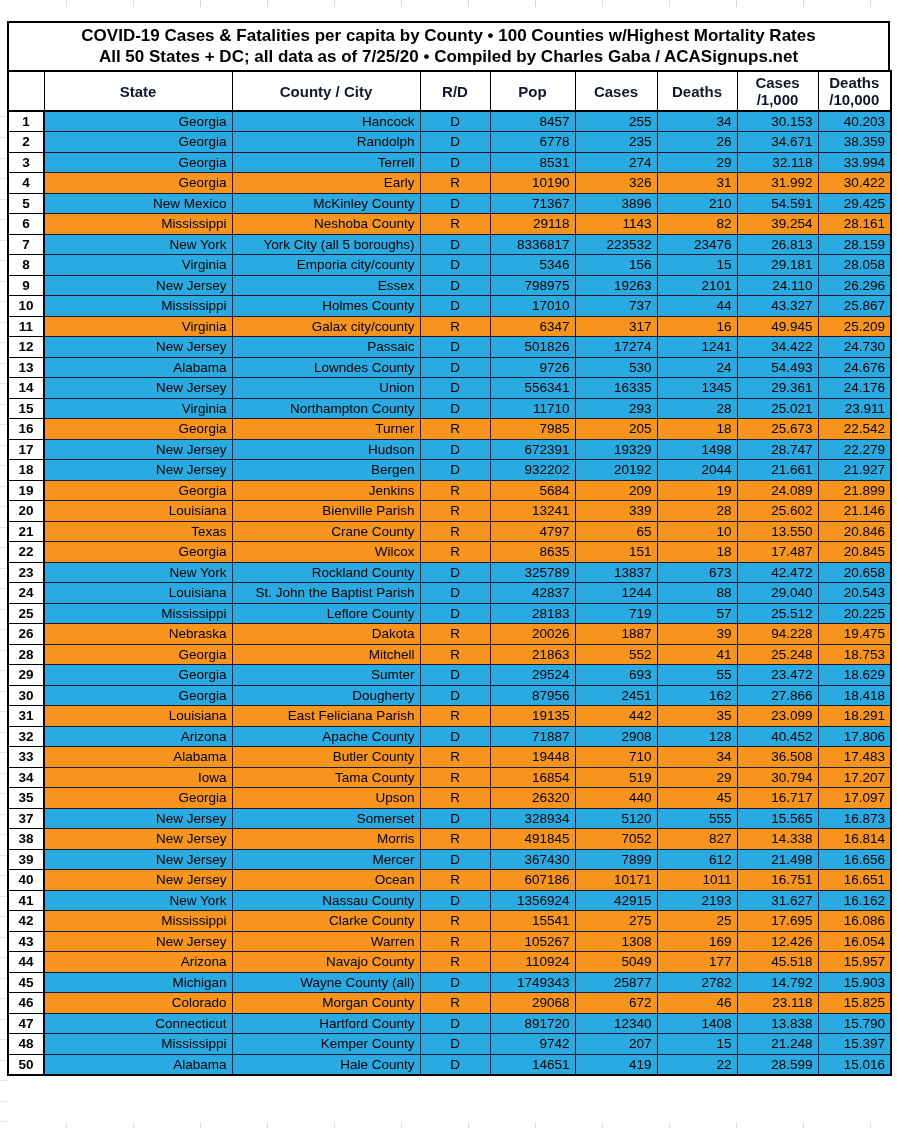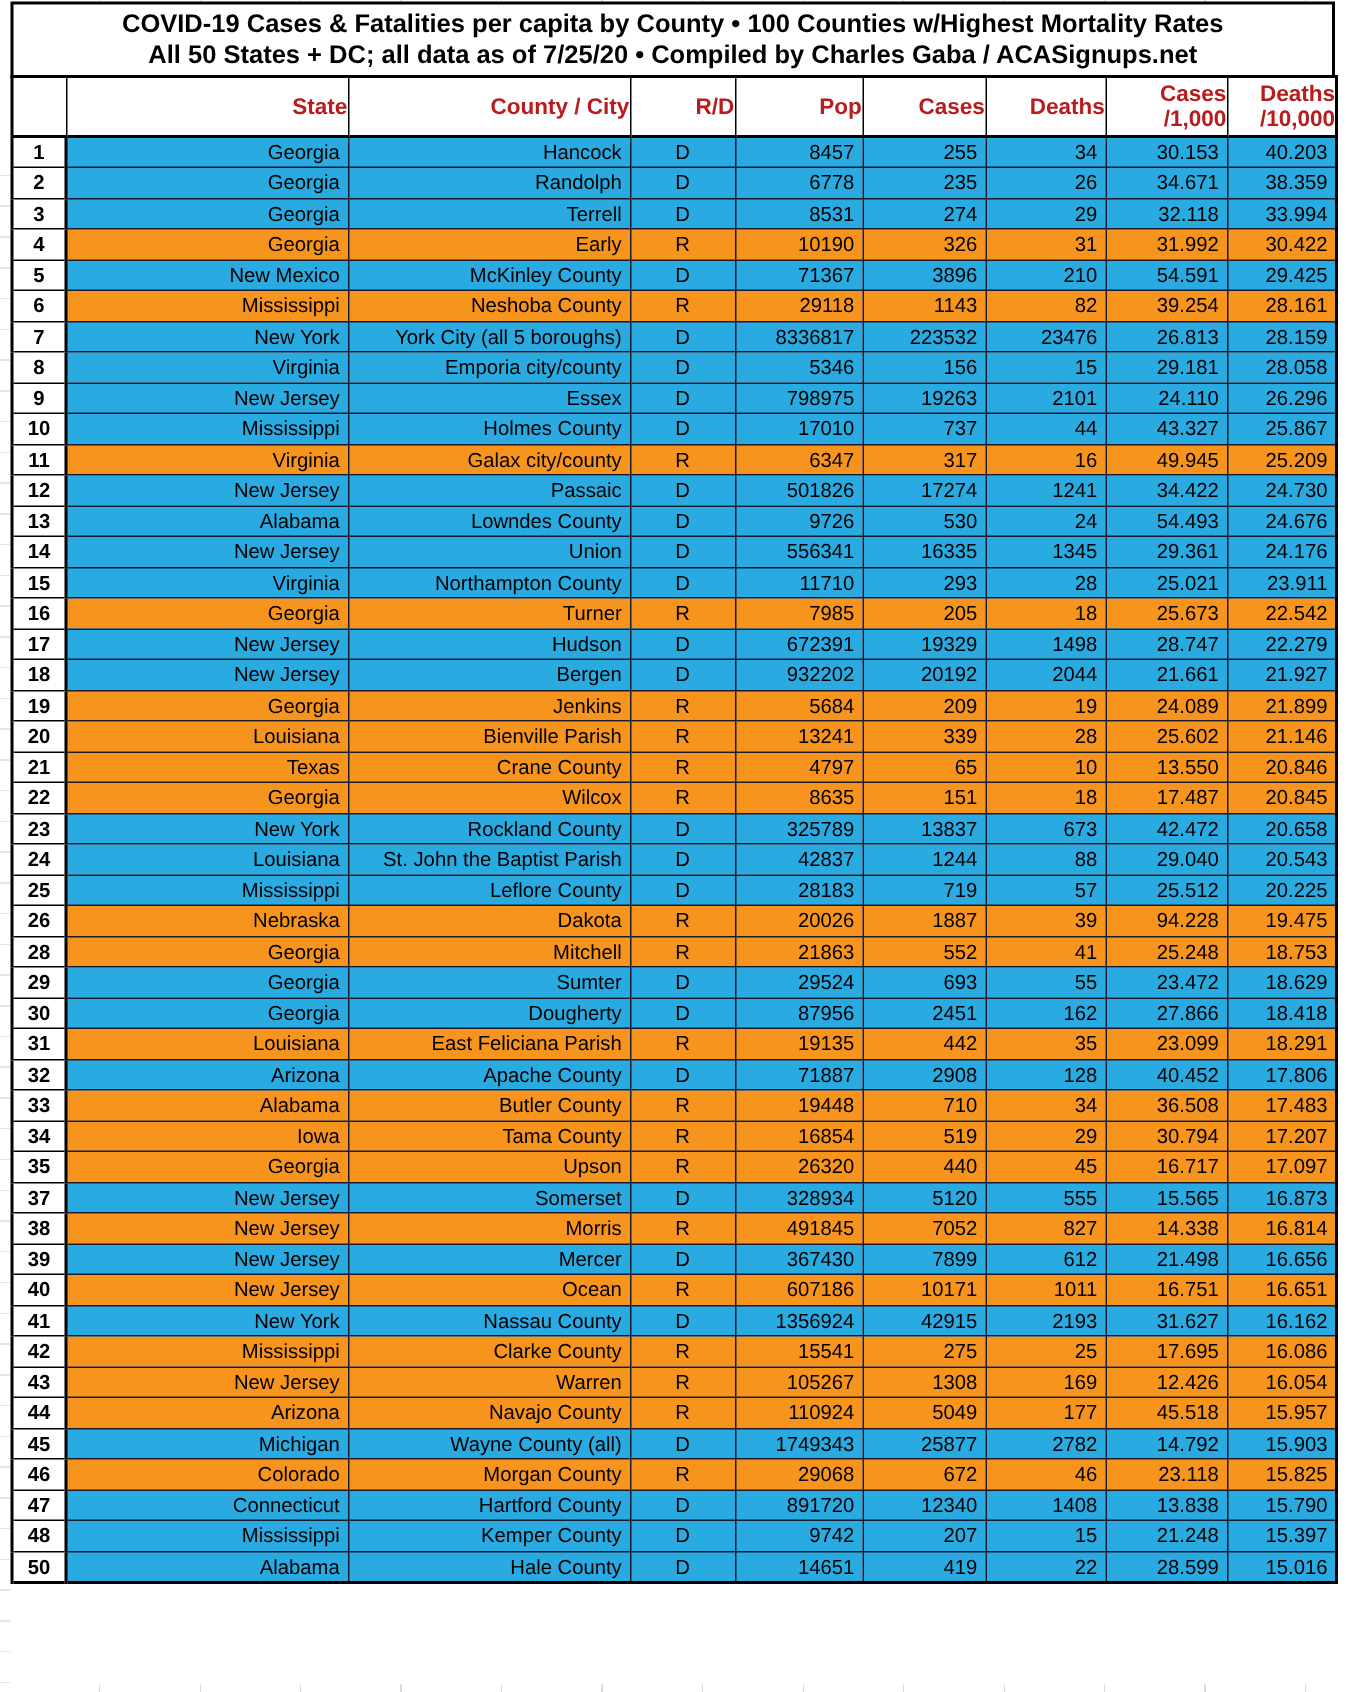--- a/index.html
+++ b/index.html
@@ -3,29 +3,29 @@
 <meta charset="utf-8">
 <style>
   html,body{margin:0;padding:0;background:#fff;width:897px;height:1128px;overflow:hidden;
     font-family:"Liberation Sans",sans-serif;-webkit-font-smoothing:antialiased;}
   .grid-top{position:absolute;left:0;top:0;width:897px;height:7px;
     background:repeating-linear-gradient(90deg,transparent 0 66px,#d9d9d9 66px 67px);}
   .grid-bottom{position:absolute;left:0;top:1123px;width:897px;height:5px;
     background:repeating-linear-gradient(90deg,transparent 0 66px,#d9d9d9 66px 67px);}
   .grid-left{position:absolute;left:0;top:97px;width:7px;height:1027px;
     background:repeating-linear-gradient(180deg,transparent 0 19.5px,#e4e4e4 19.5px 20.5px);}
-  .sheet{position:absolute;left:7px;top:1px;width:883px;}
+  .sheet{position:absolute;left:7px;top:21px;width:883px;}
   .title-box{box-sizing:border-box;border:2px solid #000;background:#fff;
     text-align:center;padding:2px 0 3px 0;}
   .title-box div{font-weight:bold;font-size:17px;line-height:21px;color:#000;white-space:nowrap;}
   table{border-collapse:collapse;table-layout:fixed;width:883px;margin-top:-2px;
     border:2px solid #000;background:#fff;}
   th{box-sizing:border-box;border:1px solid #000;border-bottom:2px solid #000;
-    font-weight:bold;font-size:15px;line-height:17px;text-align:right;
-    height:40px;padding:0;color:#b91c1c;background:#fff;}
+    font-weight:bold;font-size:15px;line-height:17px;text-align:center;
+    height:40px;padding:0;color:#0f172a;background:#fff;}
   td{box-sizing:border-box;border:1px solid #1a1a2e;height:20.5px;padding:0 5px;
     font-size:13.5px;line-height:19px;color:#000;white-space:nowrap;overflow:visible;}
   td.num{background:#fff;text-align:center;font-weight:bold;padding:0;
     border-left:2px solid #000;border-right:2px solid #000;border-top:1px solid #000;border-bottom:1px solid #000;}
   td.txt{text-align:right;}
   td.ctr{text-align:center;}
   td.rt{text-align:right;}
   tr.dem td:not(.num){background:var(--dem,#29ABE2);}
   tr.rep td:not(.num){background:var(--rep,#F7941E);}
 </style>

